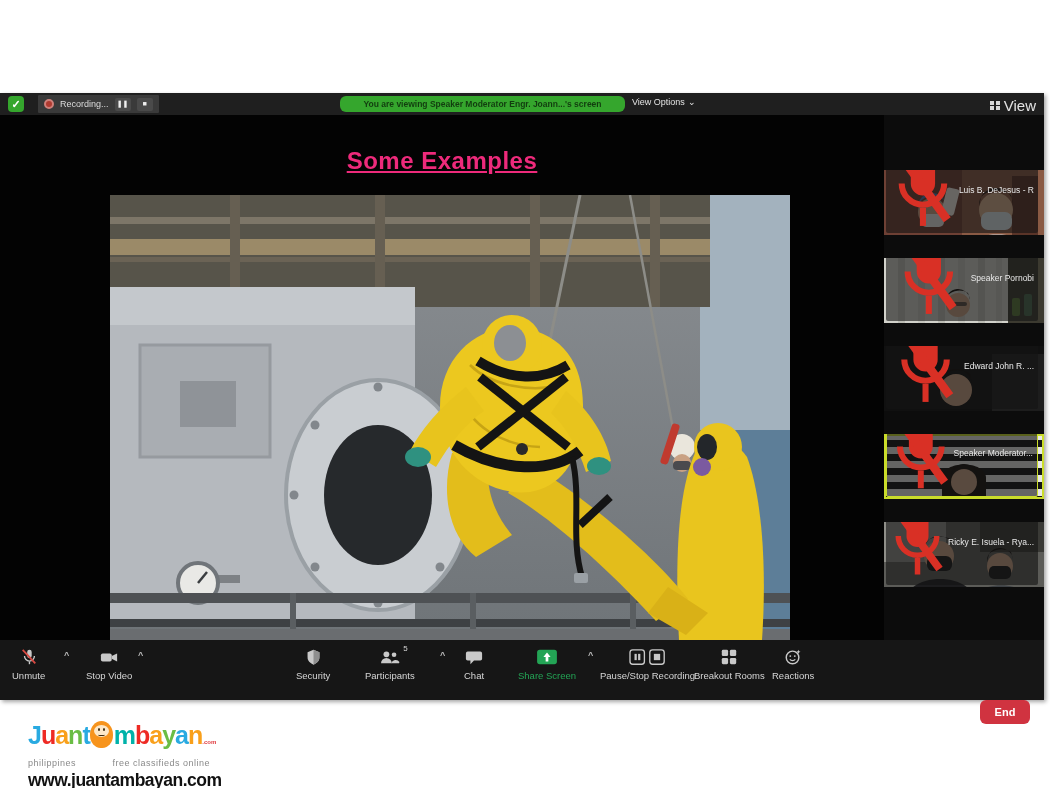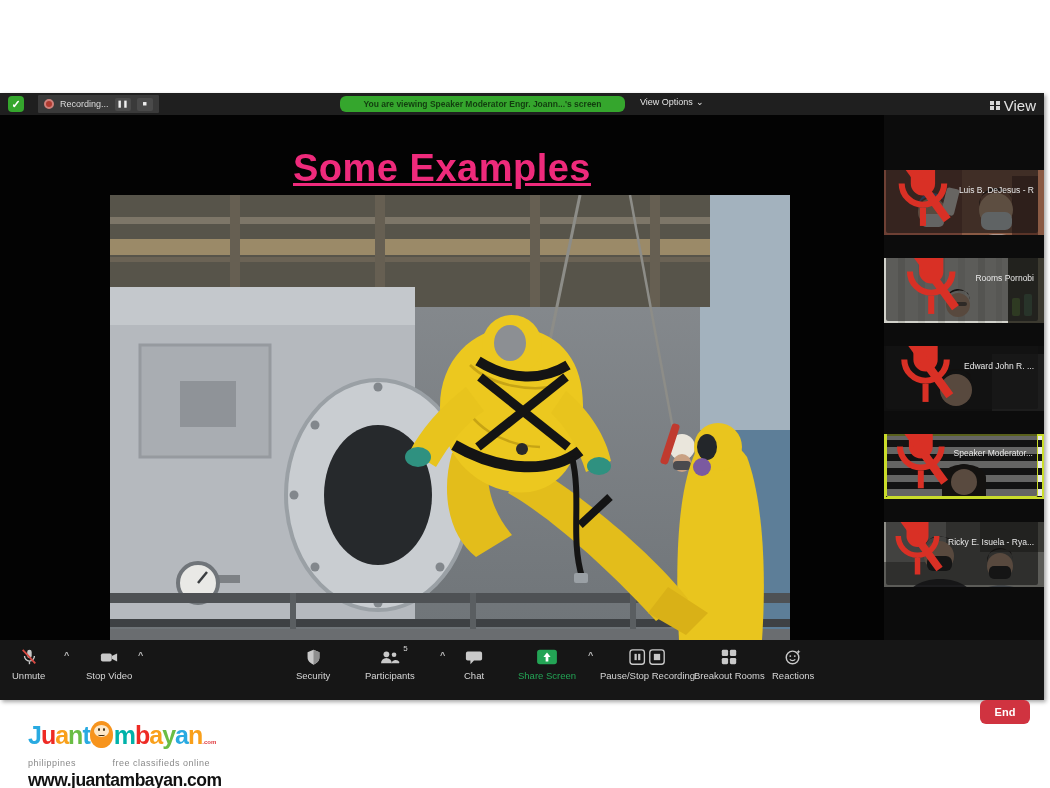--- a/index.html
+++ b/index.html
@@ -10,32 +10,32 @@
   .zoom-window { position:absolute; left:0; top:93px; width:1044px; height:607px; background:#000; box-shadow:2px 2px 4px rgba(0,0,0,.35); }
 
   
   .topbar { position:absolute; left:0; top:0; width:100%; height:22px; background:#1f1f1f; }
   .enc-badge { position:absolute; left:8px; top:3px; width:16px; height:16px; background:var(--banner-green,#35a62d); border-radius:4px; color:#fff; font-size:11px; line-height:16px; text-align:center; font-weight:bold; }
   .rec-pill { position:absolute; left:38px; top:2px; height:18px; background:#3a3a3a; border-radius:1px; display:flex; align-items:center; padding:0 6px; gap:6px; }
   .rec-dot { width:10px; height:10px; border-radius:50%; border:2px solid #cf7f79; background:#b03a30; }
   .rec-text { color:#dcdcdc; font-size:9px; }
   .rec-btn { background:#4a4a4a; border:none; color:#f0f0f0; font-size:7px; width:16px; height:13px; border-radius:2px; line-height:12px; text-align:center; padding:0; }
   .banner { position:absolute; left:340px; top:3px; width:285px; height:16px; background:var(--banner-green,#35a62d); color:#123d0f; font-size:8.5px; font-weight:bold; text-align:center; line-height:16px; white-space:nowrap; overflow:hidden; border-radius:6px; }
-  .view-options { position:absolute; left:632px; top:4px; color:#e3e3e3; font-size:9px; display:flex; gap:3px; align-items:center;margin-left:8px; }
+  .view-options { position:absolute; left:632px; top:4px; color:#e3e3e3; font-size:9px; display:flex; gap:3px; align-items:center; }
   .view-btn { position:absolute; right:8px; top:4px; color:#e3e3e3; font-size:15px; display:flex; gap:4px; align-items:center; }
   .grid-ico { display:inline-block; width:10px; height:9px; background:
      linear-gradient(#d8d8d8,#d8d8d8) 0 0/4px 4px no-repeat,
      linear-gradient(#d8d8d8,#d8d8d8) 6px 0/4px 4px no-repeat,
      linear-gradient(#d8d8d8,#d8d8d8) 0 5px/4px 4px no-repeat,
      linear-gradient(#d8d8d8,#d8d8d8) 6px 5px/4px 4px no-repeat; }
 
   
   .content { position:absolute; left:0; top:22px; width:100%; height:525px; display:flex; }
   .slide { position:relative; width:884px; height:525px; background:#030303; overflow:hidden; }
-  .slide-title { position:absolute; left:0; top:32px; width:100%; text-align:center; color:var(--title-pink,#ee2a7b); font-size:38px; font-weight:bold; text-decoration:underline; letter-spacing:.5px; }
+  .slide-title { position:absolute; left:0; top:32px; width:100%; text-align:center; color:var(--title-pink,#ee2a7b); font-size:24px; font-weight:bold; text-decoration:underline; letter-spacing:.5px; }
   .photo { position:absolute; left:110px; top:80px; width:680px; height:445px; }
 
   
   .sidebar { position:relative; width:160px; height:525px; background:#0c0c0c; }
   .tile { position:absolute; left:0; width:160px; height:65px; background:#222; overflow:hidden; }
   .tile.active { outline:2px solid var(--active-border,#cadc2a); outline-offset:-2px; }
   .tile svg { display:block; width:160px; height:85px; }
   .tile-label { position:absolute; left:2px; bottom:2px; max-width:152px; background:rgba(20,20,20,.62); color:#e8e8e8; font-size:8.5px; padding:1px 4px; border-radius:2px; display:flex; align-items:center; gap:3px; white-space:nowrap; }
   .tile.active .tile-label { border:1px solid var(--active-border,#cadc2a); }
   .tile-mic { display:none; width:7px; height:10px; }
@@ -228,21 +228,21 @@
             <rect x="65" y="44" width="18" height="4" rx="2" fill="#2a2a2a" opacity=".7"></rect>
             <path d="M56,85 L56,72 C66,63 84,63 94,72 L94,85 Z" fill="#3a6ea8"></path>
           </svg>
           <div class="tile-label">
             <svg class="tile-mic on" viewBox="0 0 10 14">
                 <rect x="3" y="1" width="4" height="7" rx="2" fill="#d93025"></rect>
                 <path d="M1.5,6 a3.5,3.5 0 0 0 7,0" stroke="#d93025" fill="none"></path>
                 <line x1="5" y1="10" x2="5" y2="13" stroke="#d93025"></line>
                 <line x1="1" y1="1" x2="9" y2="12" stroke="#d93025" stroke-width="1.4"></line>
               </svg>
-            <span class="tile-name">Rooms Pornobi</span>
+            <span class="tile-name">Speaker Pornobi</span>
           </div>
         </div>
 
         <div class="tile" style="top:231px">
           <svg viewBox="0 0 160 85">
             <rect width="160" height="85" fill="#101010"></rect>
             <rect x="108" y="8" width="52" height="77" fill="#1d1d1d"></rect>
             <circle cx="72" cy="44" r="16" fill="#c9a183"></circle>
             <path d="M56,40 A16,16 0 0 1 88,38 L86,28 A18,13 0 0 0 58,30 Z" fill="#120d08"></path>
             <path d="M48,85 L48,74 C60,64 86,64 98,74 L98,85 Z" fill="#26262a"></path>

